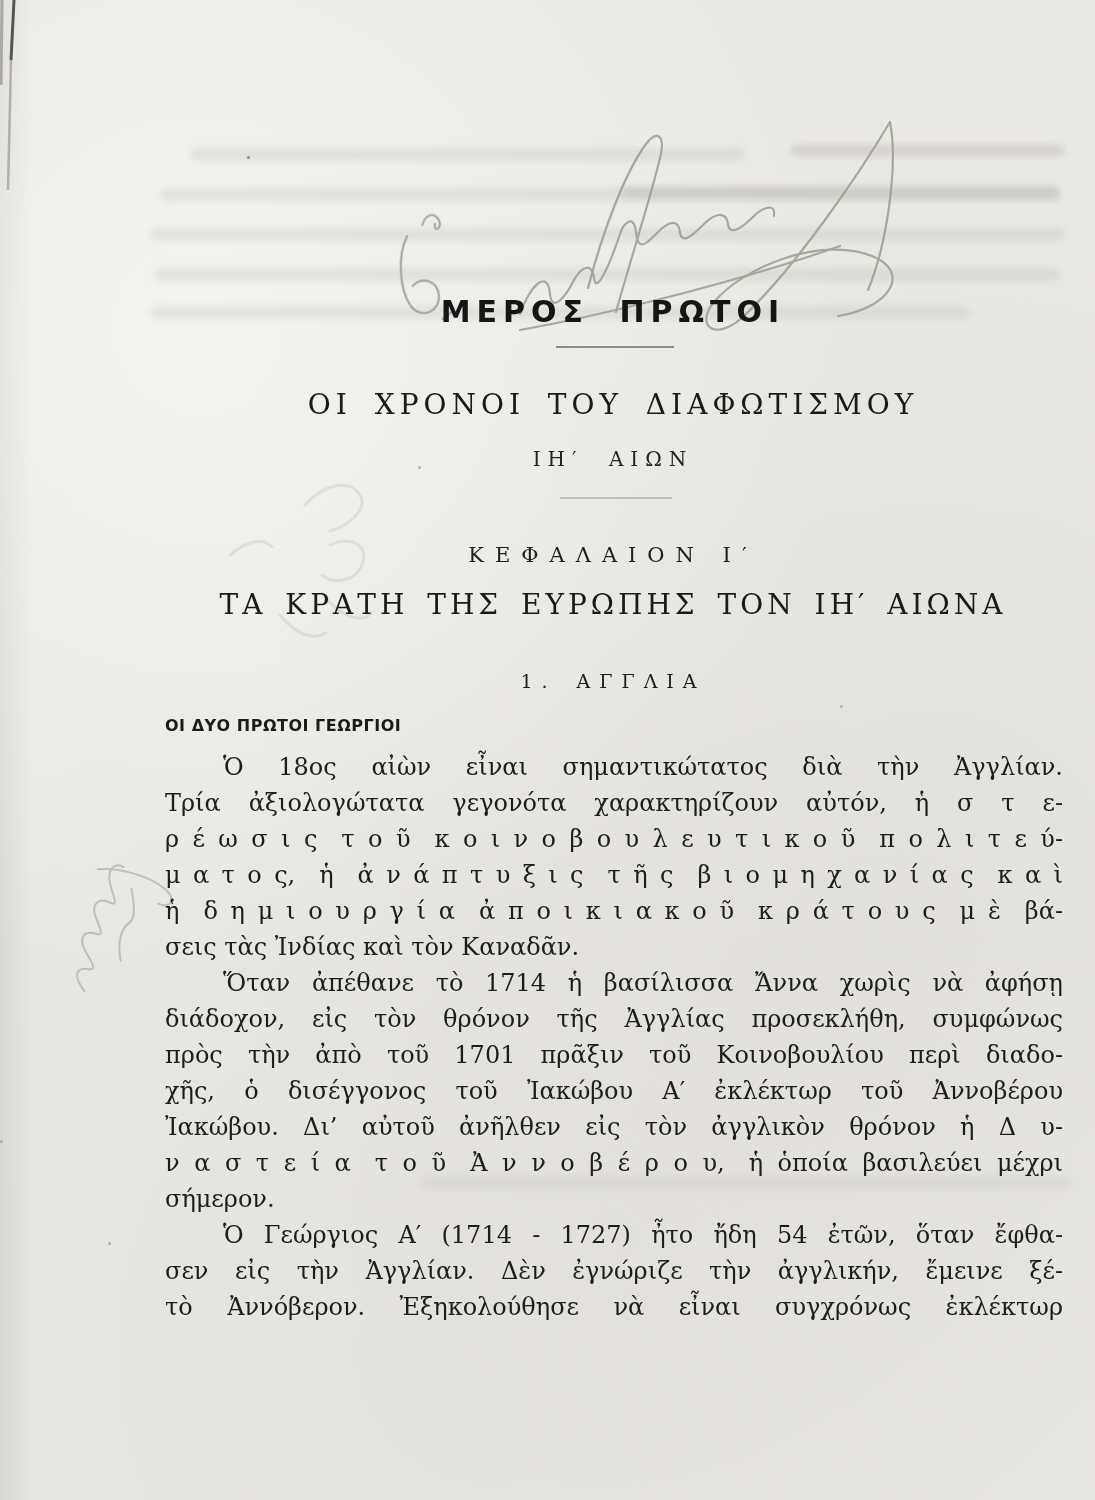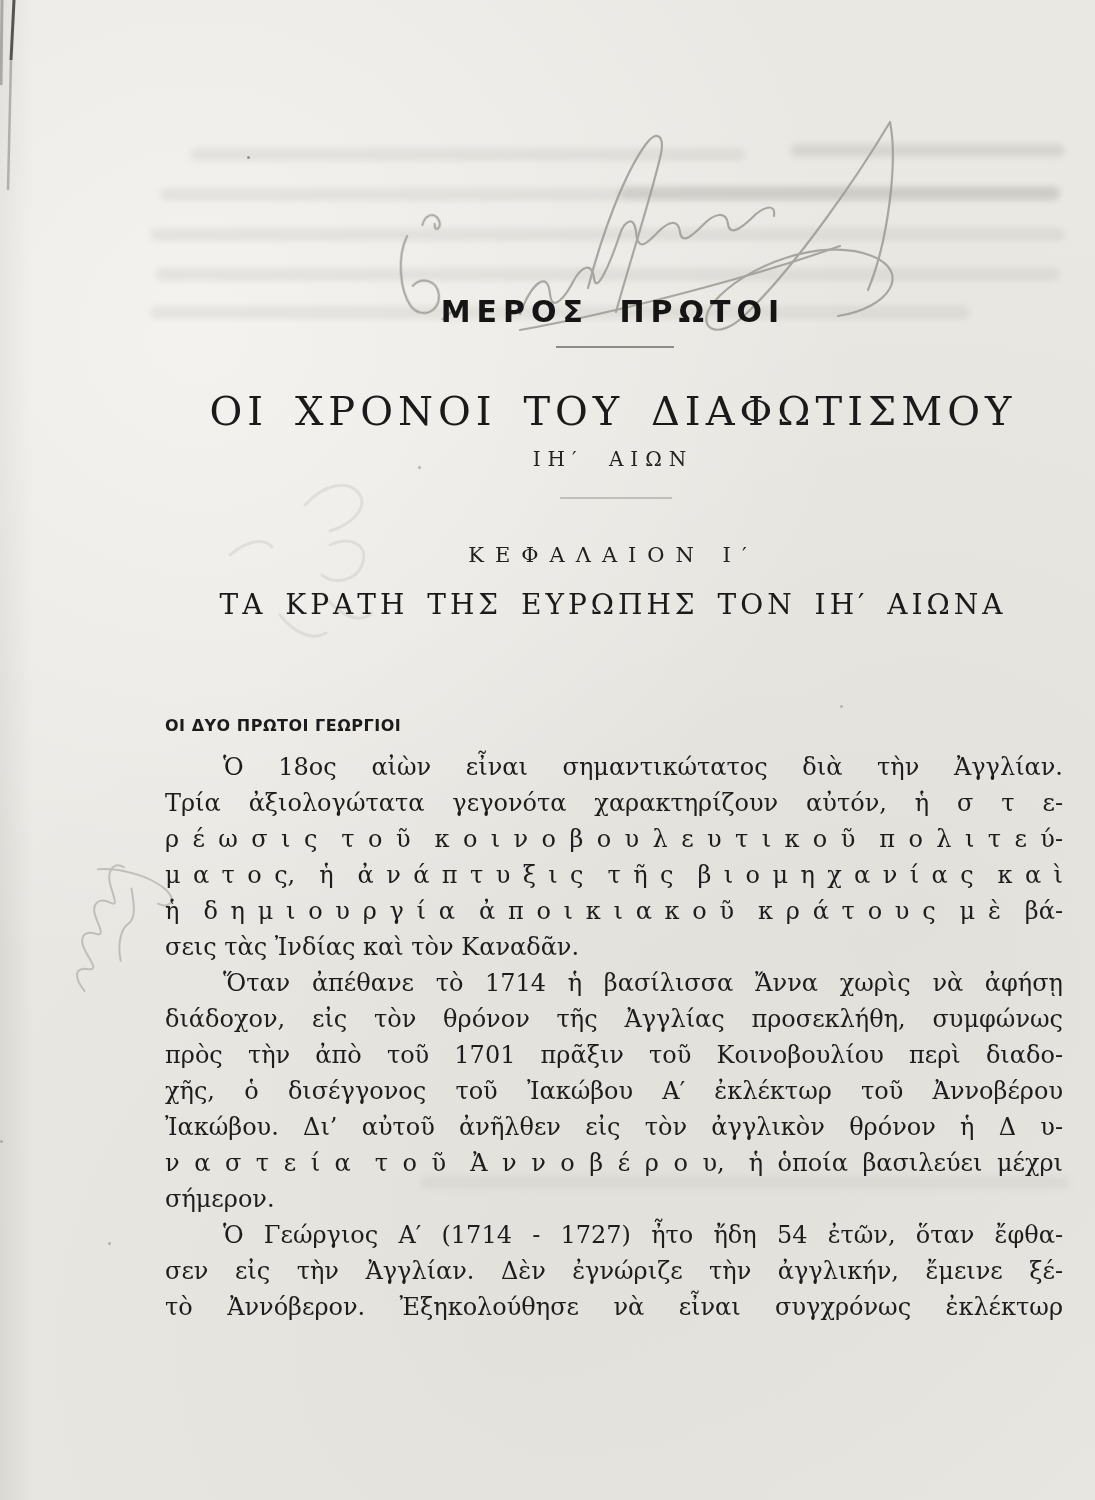--- a/index.html
+++ b/index.html
@@ -16,21 +16,21 @@
   .ghost{position:absolute;height:13px;background:#9d9b95;opacity:.16;filter:blur(3px);border-radius:7px;}
   .ghost.dk{opacity:.24;}
   .speck{position:absolute;width:3px;height:3px;border-radius:50%;background:#4a4a46;opacity:.55;}
   
   .cwrap{position:absolute;left:133px;width:960px;text-align:center;}
   .part-title{top:294px;font-family:"DejaVu Sans",sans-serif;font-weight:bold;
               font-size:30px;letter-spacing:6px;word-spacing:14px;color:#151515;}
   .rule{position:absolute;}
   .rule1{top:346px;left:556px;width:118px;height:2px;background:#8e8c87;}
   .rule2{top:497px;left:560px;width:112px;height:2px;background:#b2b0aa;opacity:.75;}
-  .main-title{top:388px;font-size:40px;letter-spacing:5px;word-spacing:9px;color:#1a1a1a;}
+  .main-title{top:388px;font-size:28px;letter-spacing:5px;word-spacing:9px;color:#1a1a1a;}
   .era{top:447px;font-size:20px;letter-spacing:7px;word-spacing:12px;color:#242424;}
   .chapter{top:543px;font-size:21px;letter-spacing:11px;color:#202020;}
   .chapter-title{top:588px;font-size:28px;letter-spacing:4px;word-spacing:6px;color:#1a1a1a;}
   .section{top:670px;font-size:19px;letter-spacing:9px;word-spacing:5px;color:#1c1c1c;}
   .subsection{position:absolute;left:165px;top:716px;font-family:"DejaVu Sans",sans-serif;
               font-weight:bold;font-size:16px;letter-spacing:.5px;color:#1b1b1b;}
   
   .bodytext{position:absolute;left:165px;top:749px;width:898px;}
   .line{height:36px;line-height:36px;font-size:24px;overflow:hidden;
         text-align:justify;text-align-last:justify;color:#1d1d1d;}
@@ -96,20 +96,21 @@
     </g>
   </svg>
 
   <div class="cwrap part-title">ΜΕΡΟΣ ΠΡΩΤΟΙ</div>
   <div class="rule rule1"></div>
   <div class="cwrap main-title">ΟΙ ΧΡΟΝΟΙ ΤΟΥ ΔΙΑΦΩΤΙΣΜΟΥ</div>
   <div class="cwrap era">ΙΗ′ ΑΙΩΝ</div>
   <div class="rule rule2"></div>
   <div class="cwrap chapter">ΚΕΦΑΛΑΙΟΝ Ι′</div>
   <div class="cwrap chapter-title">ΤΑ ΚΡΑΤΗ ΤΗΣ ΕΥΡΩΠΗΣ ΤΟΝ ΙΗ′ ΑΙΩΝΑ</div>
+  <div class="cwrap section">1. ΑΓΓΛΙΑ</div>
   <div class="subsection">ΟΙ ΔΥΟ ΠΡΩΤΟΙ ΓΕΩΡΓΙΟΙ</div>
 
   <div class="bodytext">
 
     <div class="line indent">Ὁ 18ος αἰὼν εἶναι σημαντικώτατος διὰ τὴν Ἀγγλίαν.</div>
     <div class="line">Τρία ἀξιολογώτατα γεγονότα χαρακτηρίζουν αὐτόν, ἡ σ τ ε-</div>
     <div class="line">ρ έ ω σ ι ς τ ο ῦ κ ο ι ν ο β ο υ λ ε υ τ ι κ ο ῦ π ο λ ι τ ε ύ-</div>
     <div class="line">μ α τ ο ς, ἡ ἀ ν ά π τ υ ξ ι ς τ ῆ ς β ι ο μ η χ α ν ί α ς κ α ὶ</div>
     <div class="line">ἡ δ η μ ι ο υ ρ γ ί α ἀ π ο ι κ ι α κ ο ῦ κ ρ ά τ ο υ ς μ ὲ βά-</div>
     <div class="line lastline">σεις τὰς Ἰνδίας καὶ τὸν Καναδᾶν.</div>

